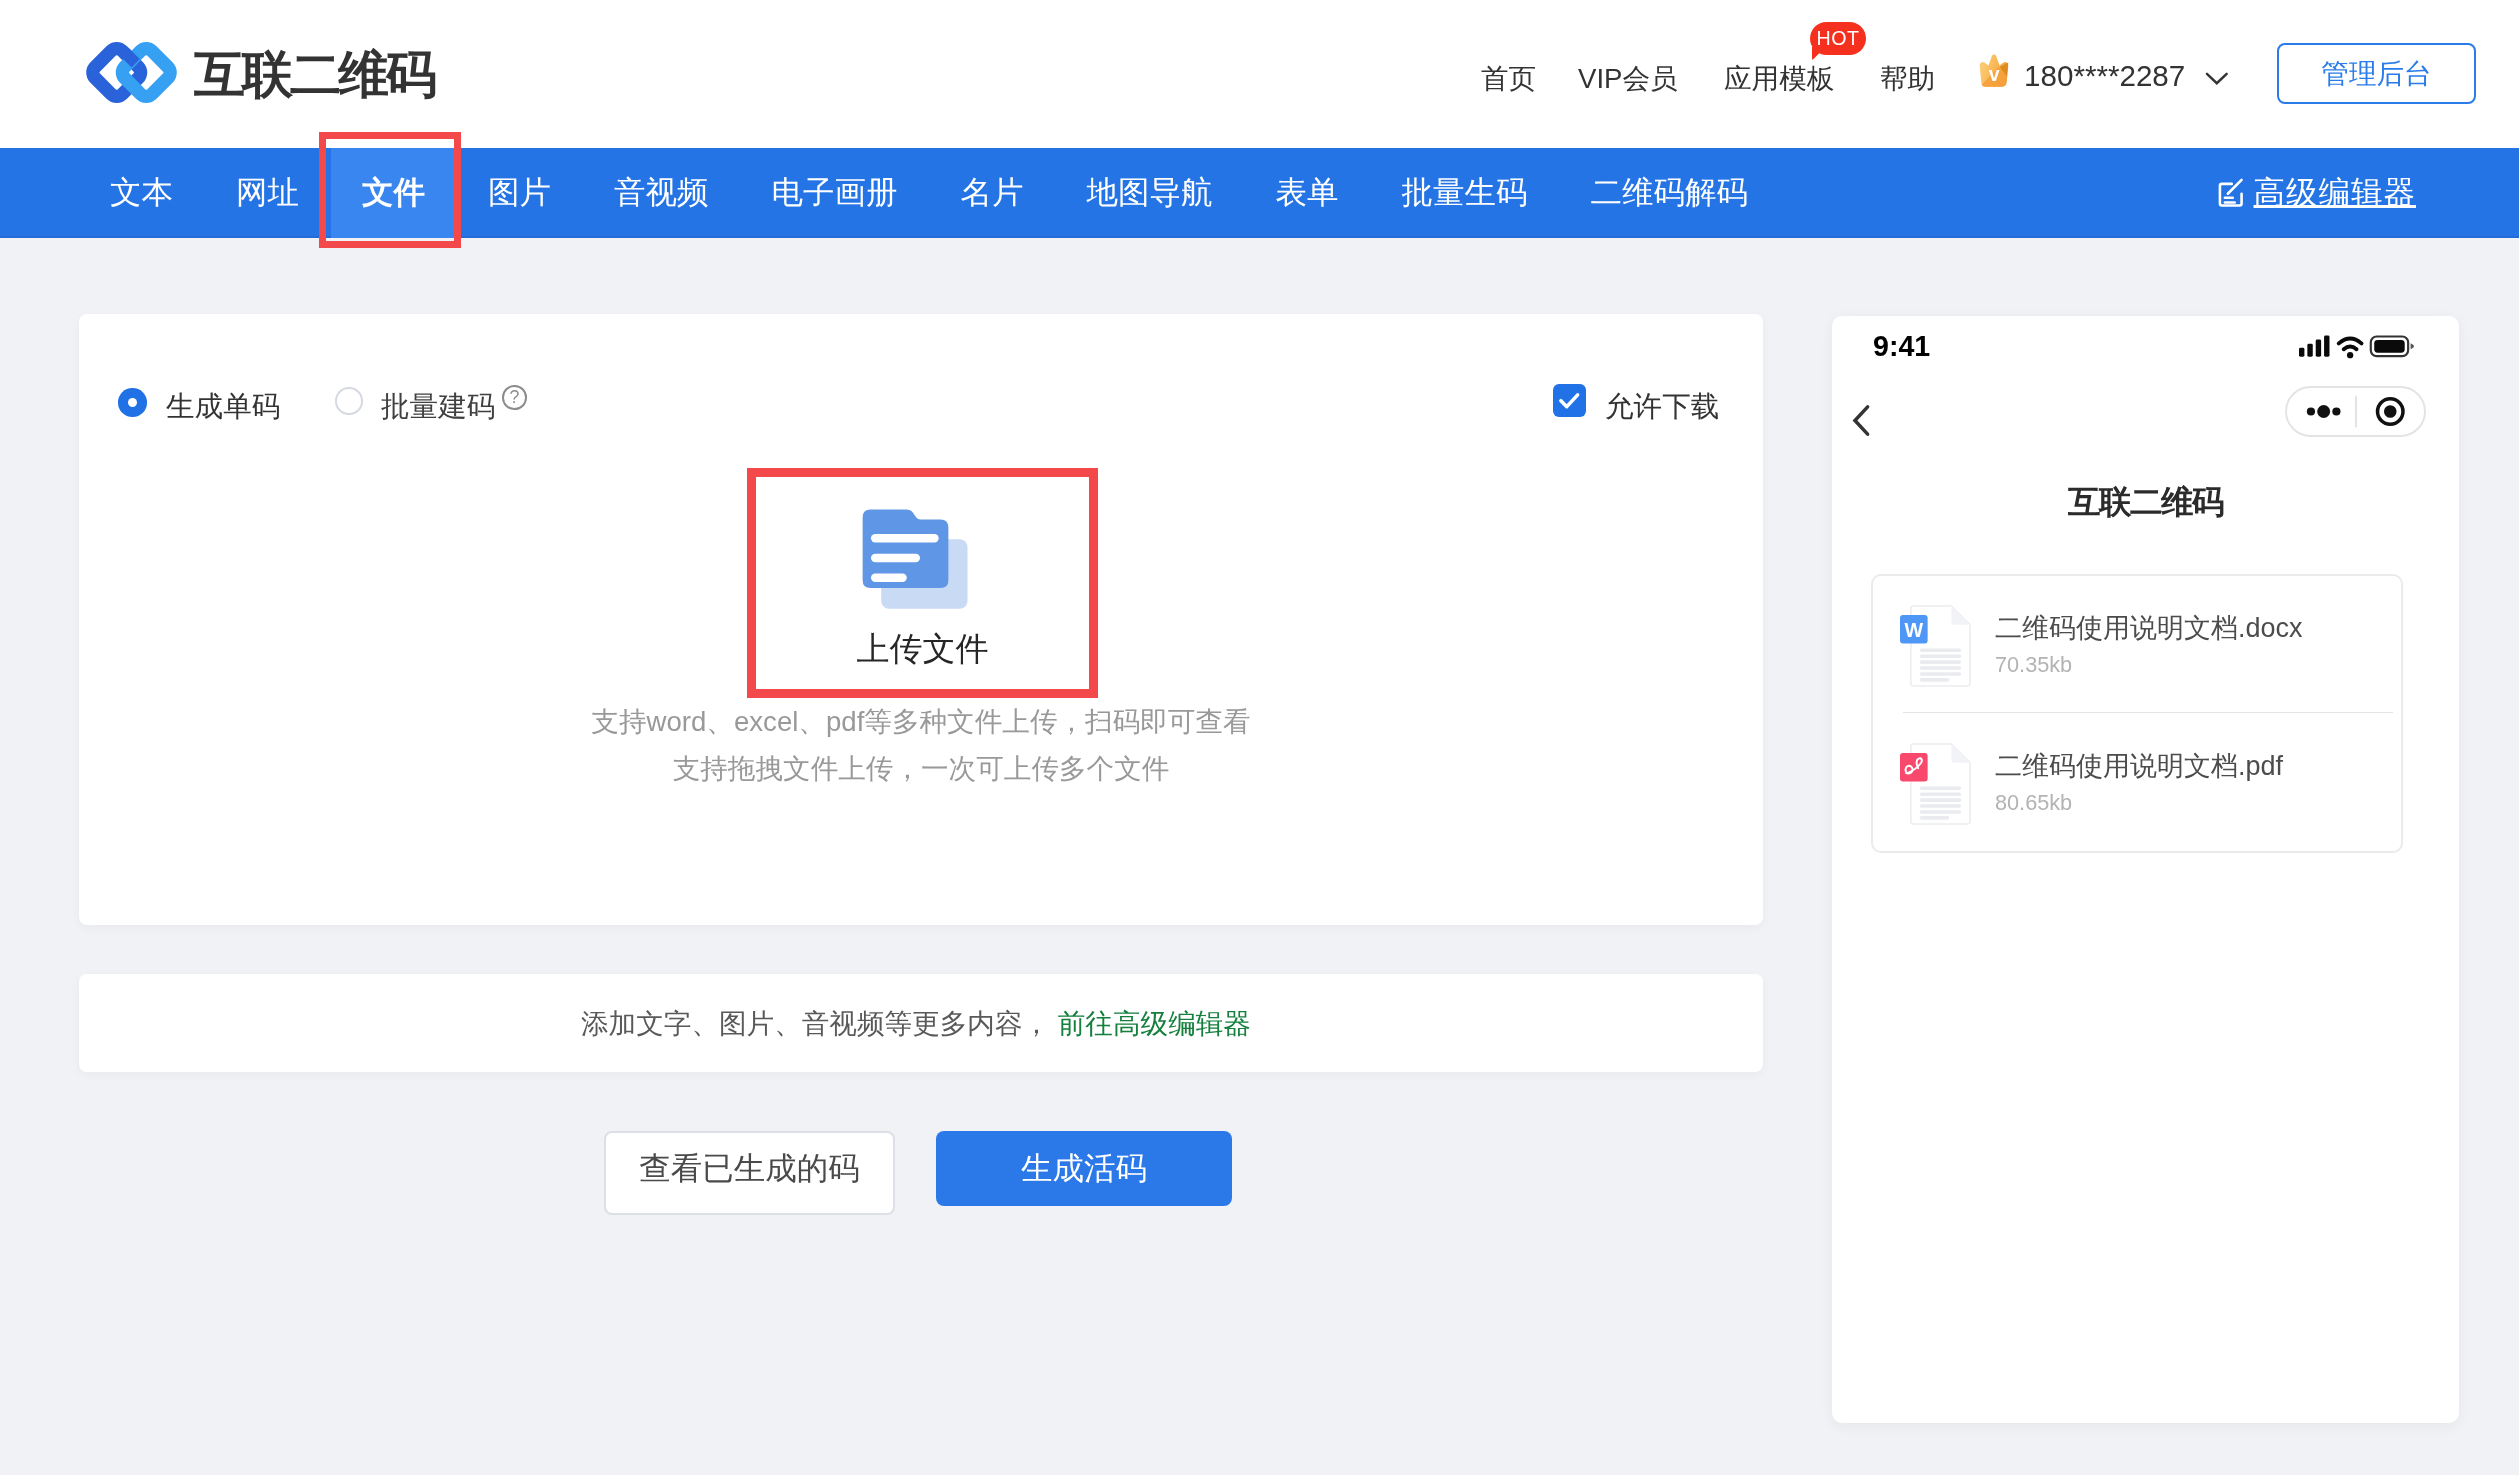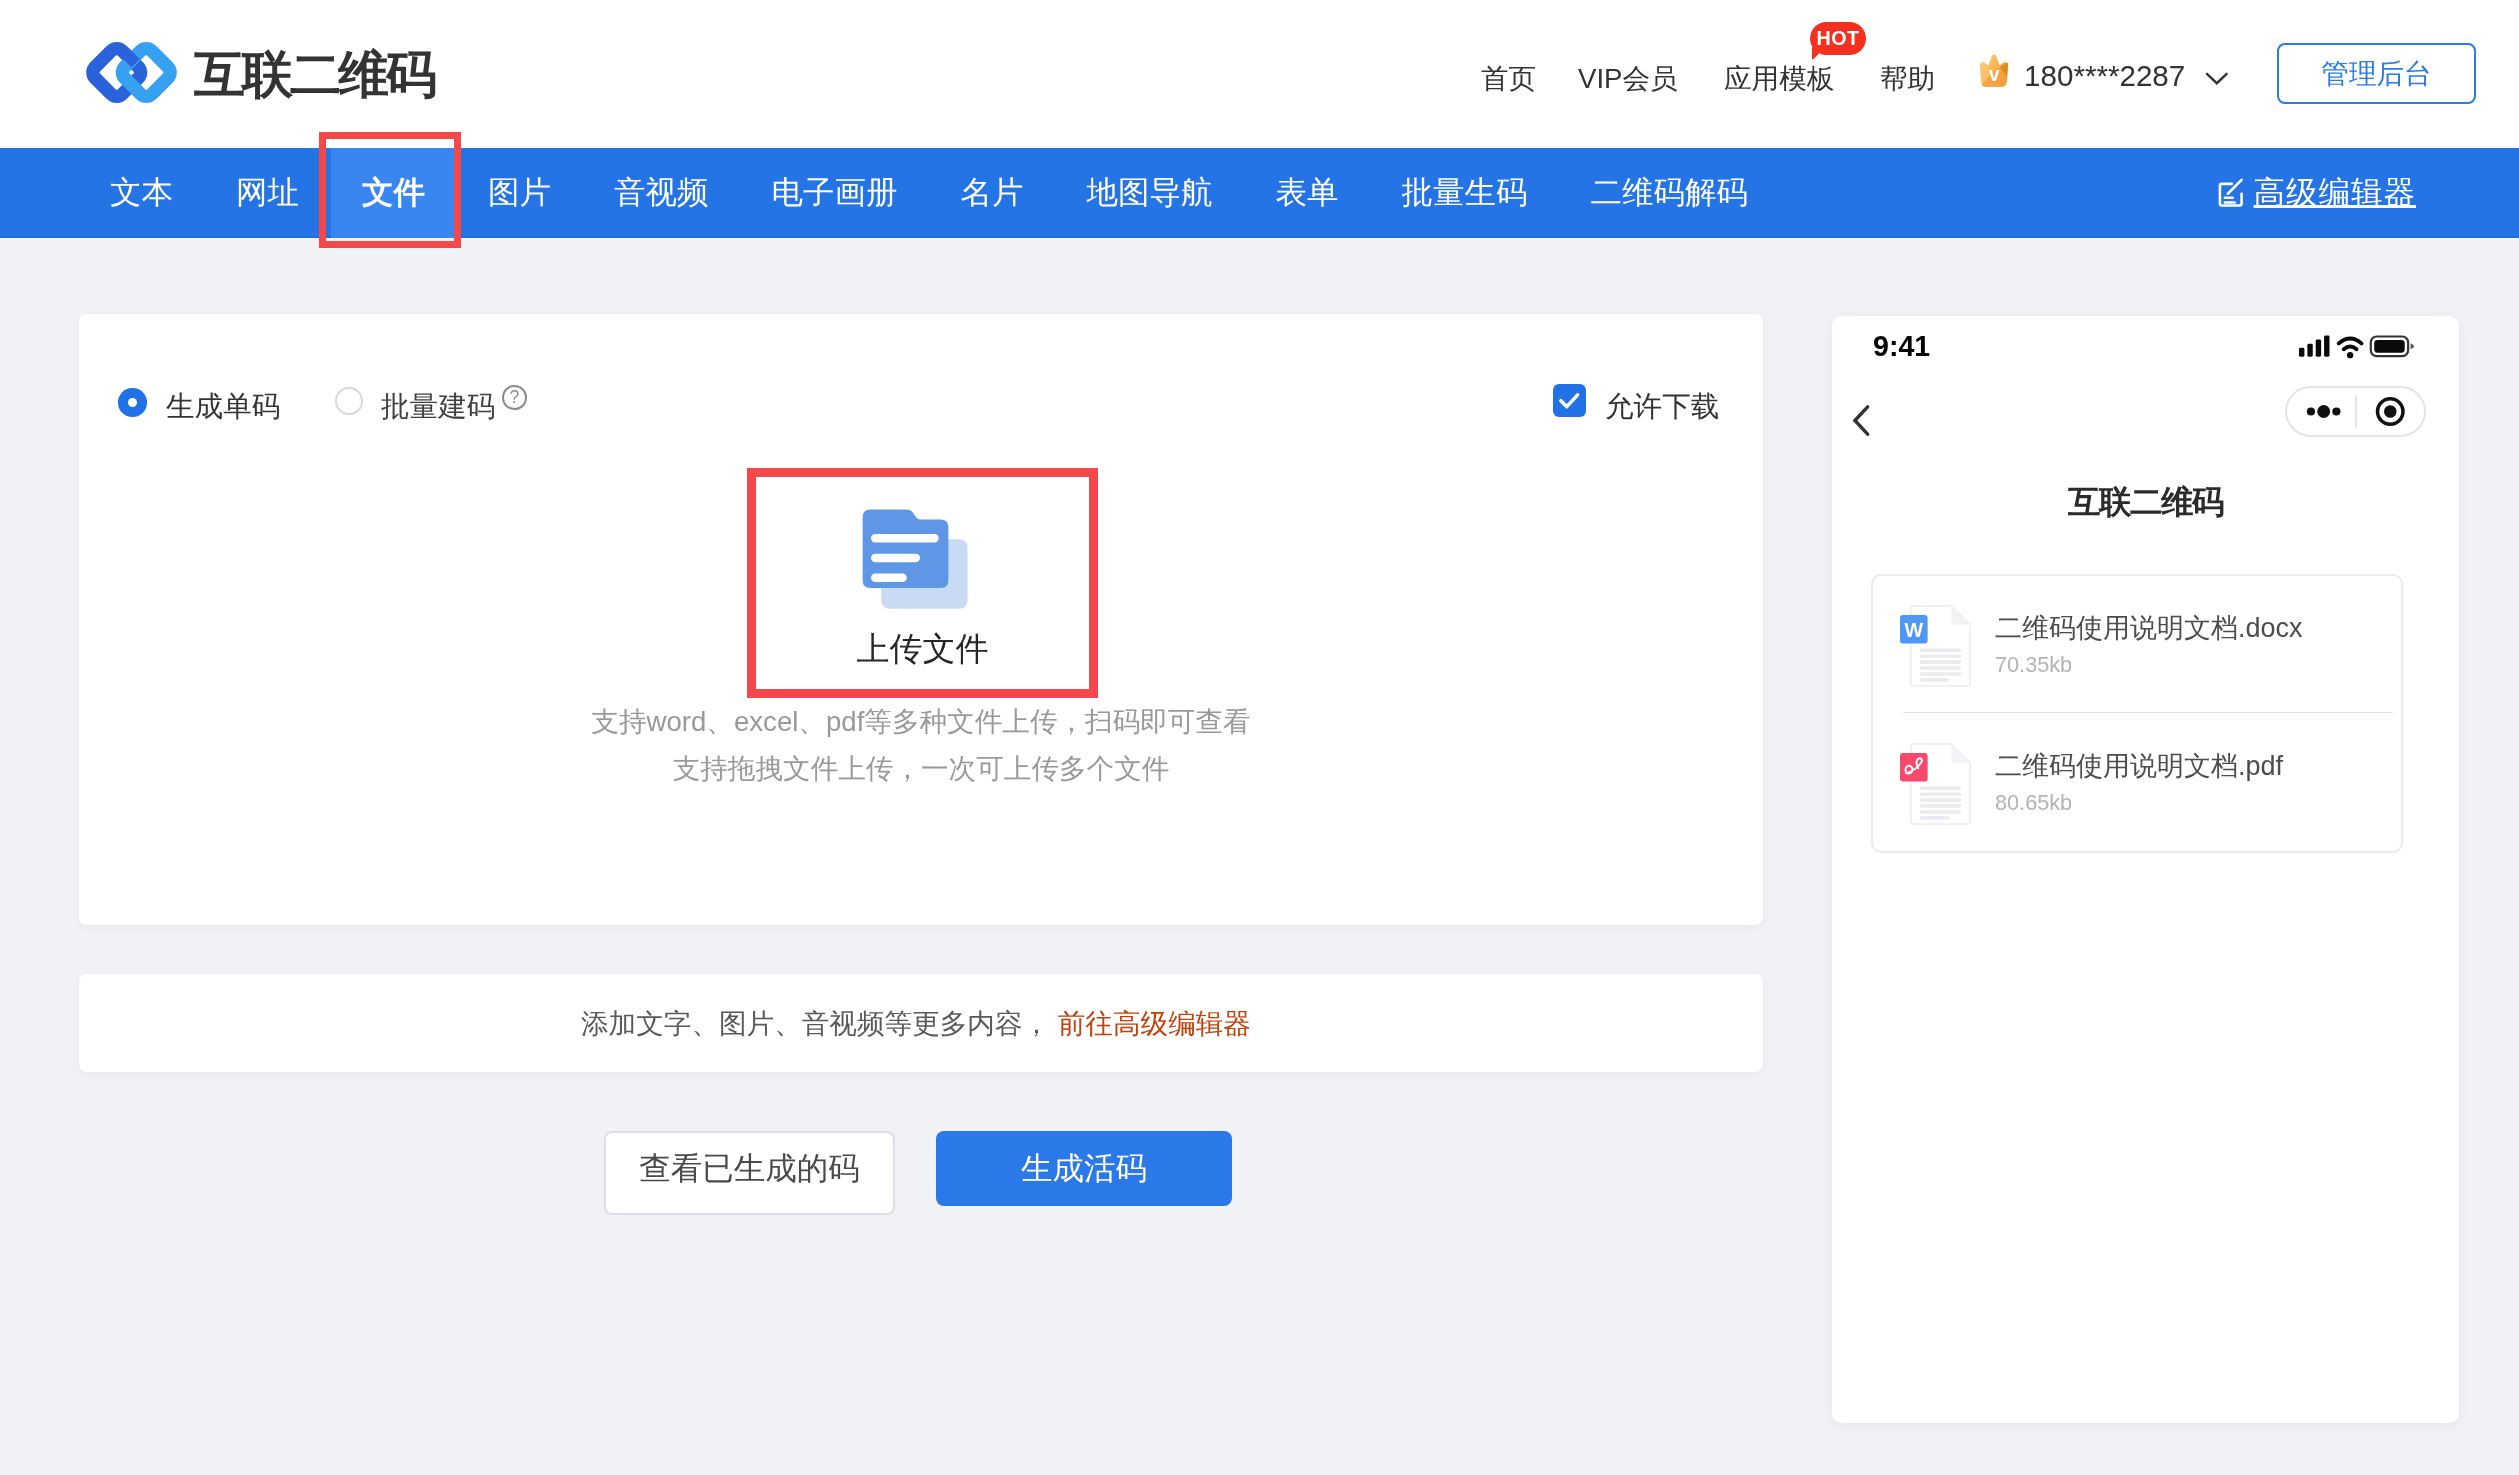--- a/index.html
+++ b/index.html
@@ -8,21 +8,21 @@
   body { background:#f1f2f5; font-family:"Liberation Sans",sans-serif; color:#333;
          position:relative; overflow:hidden; }
   
   .header { position:absolute; left:0; top:0; width:2520px; height:148px; background:#fff; }
   .logo-svg { position:absolute; left:85px; top:41px; }
   .brand { position:absolute; left:194px; top:41px; font-size:51px; font-weight:bold; color:#333;
            letter-spacing:-3px; }
   .hnav { position:absolute; top:0; height:148px; left:0; width:2520px; font-size:27.6px; color:#333; }
   .hnav span.itm { position:absolute; top:60px; white-space:nowrap; }
   .hot { position:absolute; left:1810px; top:21.7px; width:56px; height:33px; background:#f5301e;
-         border-radius:16.7px; color:#fff; font-size:19.7px; font-weight:bold; text-align:center;
+         border-radius:16.7px; color:#fff; font-size:19.7px; font-weight:normal; text-align:center;
          line-height:33px; letter-spacing:0.5px; }
   .hot::after { content:""; position:absolute; left:2px; bottom:-5.9px; width:13.8px; height:13.8px;
                 background:#f5301e; clip-path:polygon(0 0, 100% 0, 0 100%); border-radius:0 0 0 3px;}
   .crown { position:absolute; left:1977px; top:53px; }
   .chev { position:absolute; left:2204px; top:65px; width:25.6px; height:25.6px; }
   .admin-btn { position:absolute; left:2277px; top:43px; width:199px; height:61px;
                border:2px solid #2b7ce9; border-radius:7.9px; color:#2b7ce9; font-size:27.6px;
                text-align:center; line-height:57px; }
   
   .nav { position:absolute; left:0; top:148px; width:2520px; height:90px; background:#2474e5;
@@ -55,21 +55,21 @@
   .upbox { position:absolute; left:668px; top:154px; width:351px; height:230px;
            border:9.9px solid #f4494b; background:#fff; }
   .uptext { position:absolute; left:0; top:150px; width:100%; text-align:center; font-size:33px;
             color:#262626; }
   .desc { position:absolute; left:0; top:384px; width:100%; text-align:center; font-size:27.6px;
           color:#999; line-height:47px; }
   
   .bar2 { position:absolute; left:79px; top:974px; width:1684px; height:98px; background:#fff;
           border-radius:7.9px; box-shadow:0 3px 9.9px rgba(30,40,60,.04); font-size:27.6px; color:#595959; }
   .bar2 .in { position:absolute; left:502px; top:30.5px; white-space:nowrap; }
-  .bar2 a { color:#c2410c; text-decoration:none; }
+  .bar2 a { color:#15803d; text-decoration:none; }
   .btn-w { position:absolute; left:604px; top:1131px; width:291px; height:84px; background:#fff;
            border:2px solid #dcdfe6; border-radius:7.9px; font-size:31.5px; color:#4a4a4a;
            text-align:center; line-height:71px; }
   .btn-b { position:absolute; left:936px; top:1131px; width:296px; height:75px; background:#2b79e9;
            border-radius:7.9px; font-size:31.5px; color:#fff; text-align:center; line-height:75px; }
   
   .phone { position:absolute; left:1832px; top:316px; width:627px; height:1107px; background:#fff;
            border-radius:9.9px; box-shadow:0 3.9px 13.8px rgba(30,40,60,.05); }
   .p-time { position:absolute; left:41px; top:13.8px; font-size:28.6px; font-weight:bold; color:#000; }
   .p-status { position:absolute; left:467px; top:17.7px; }

